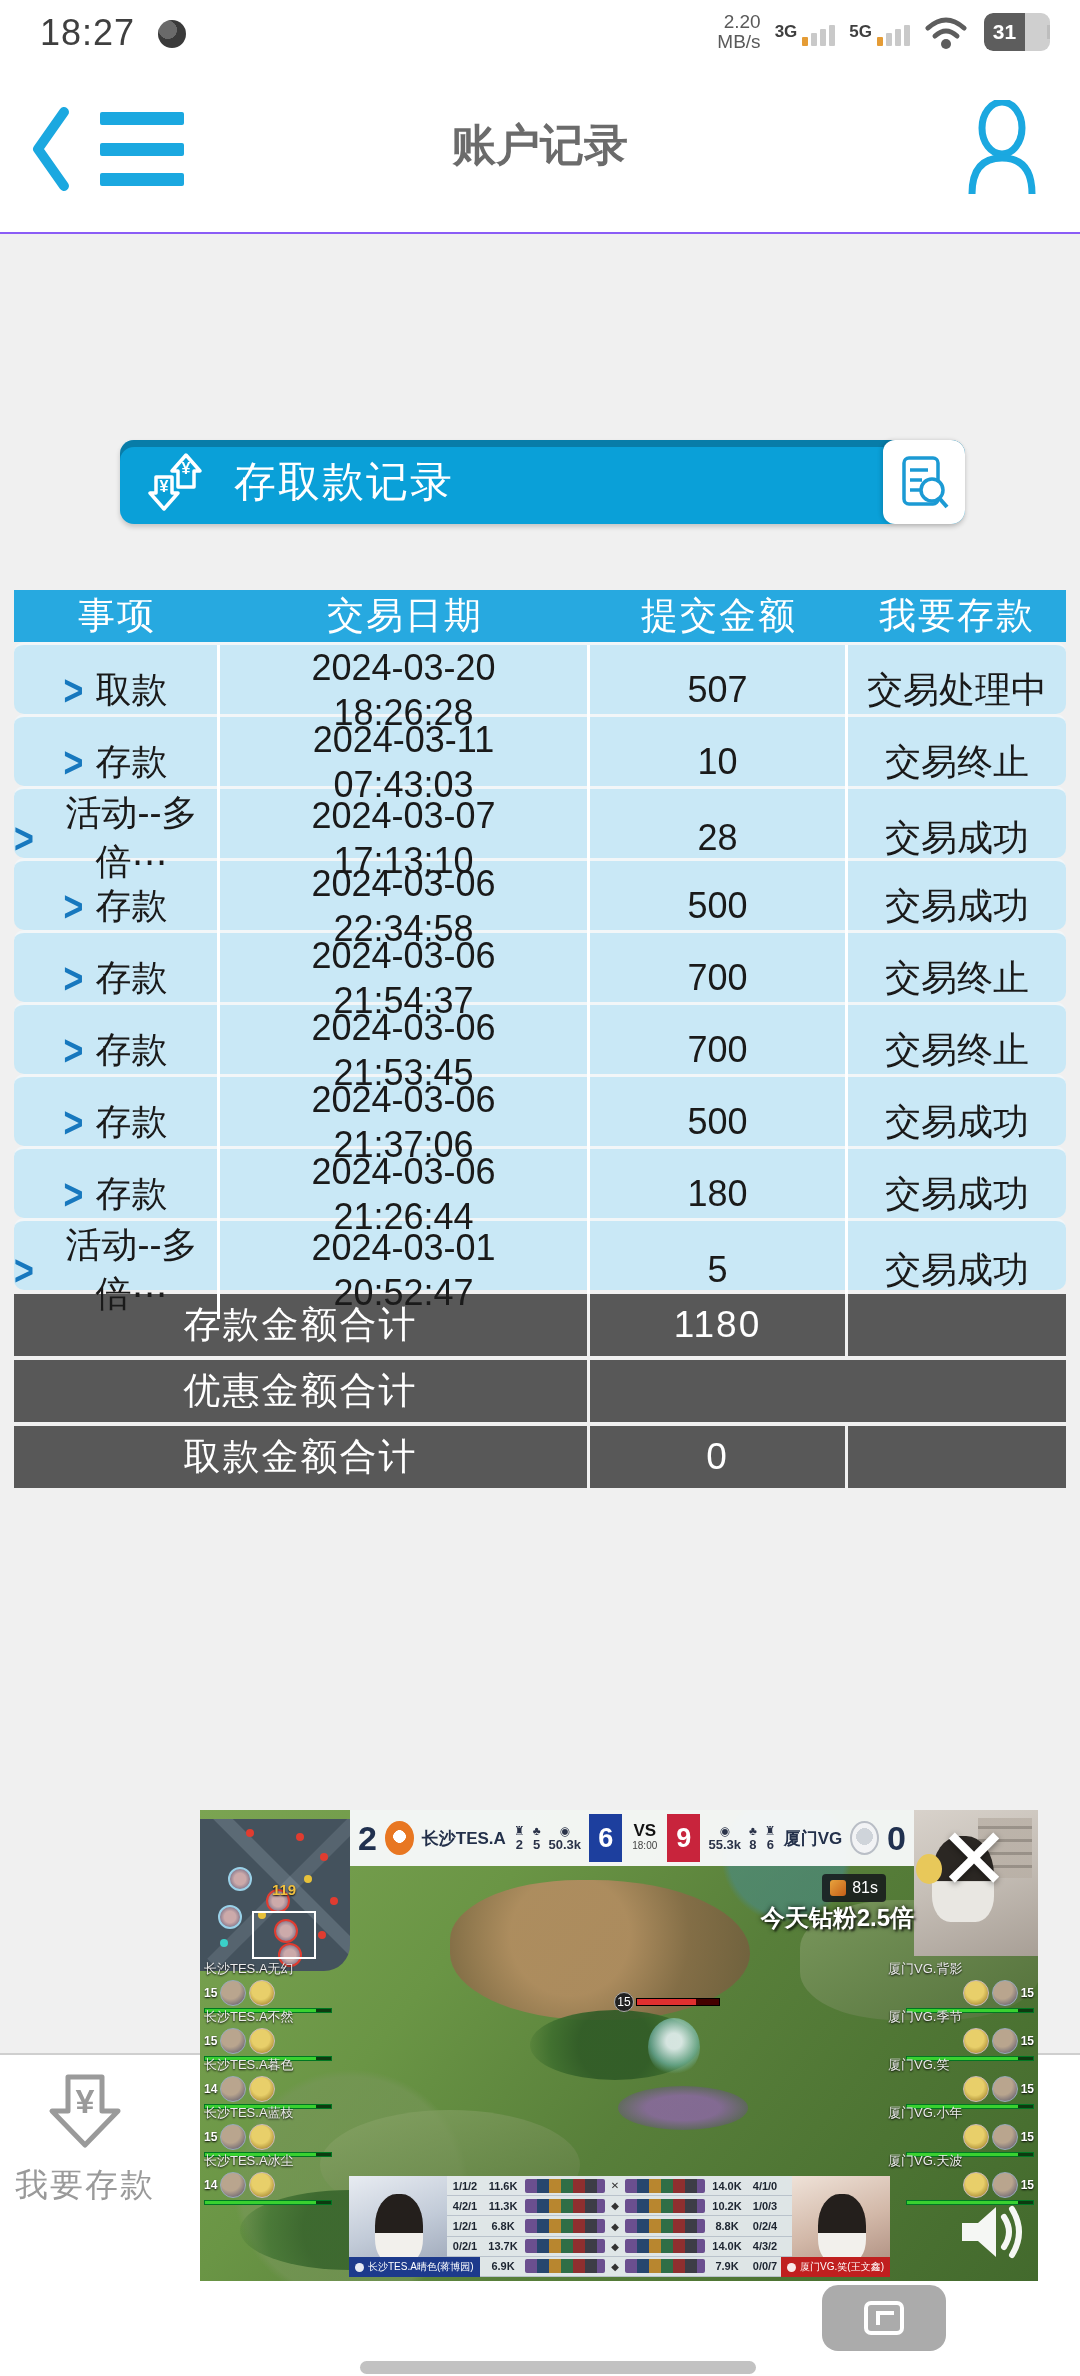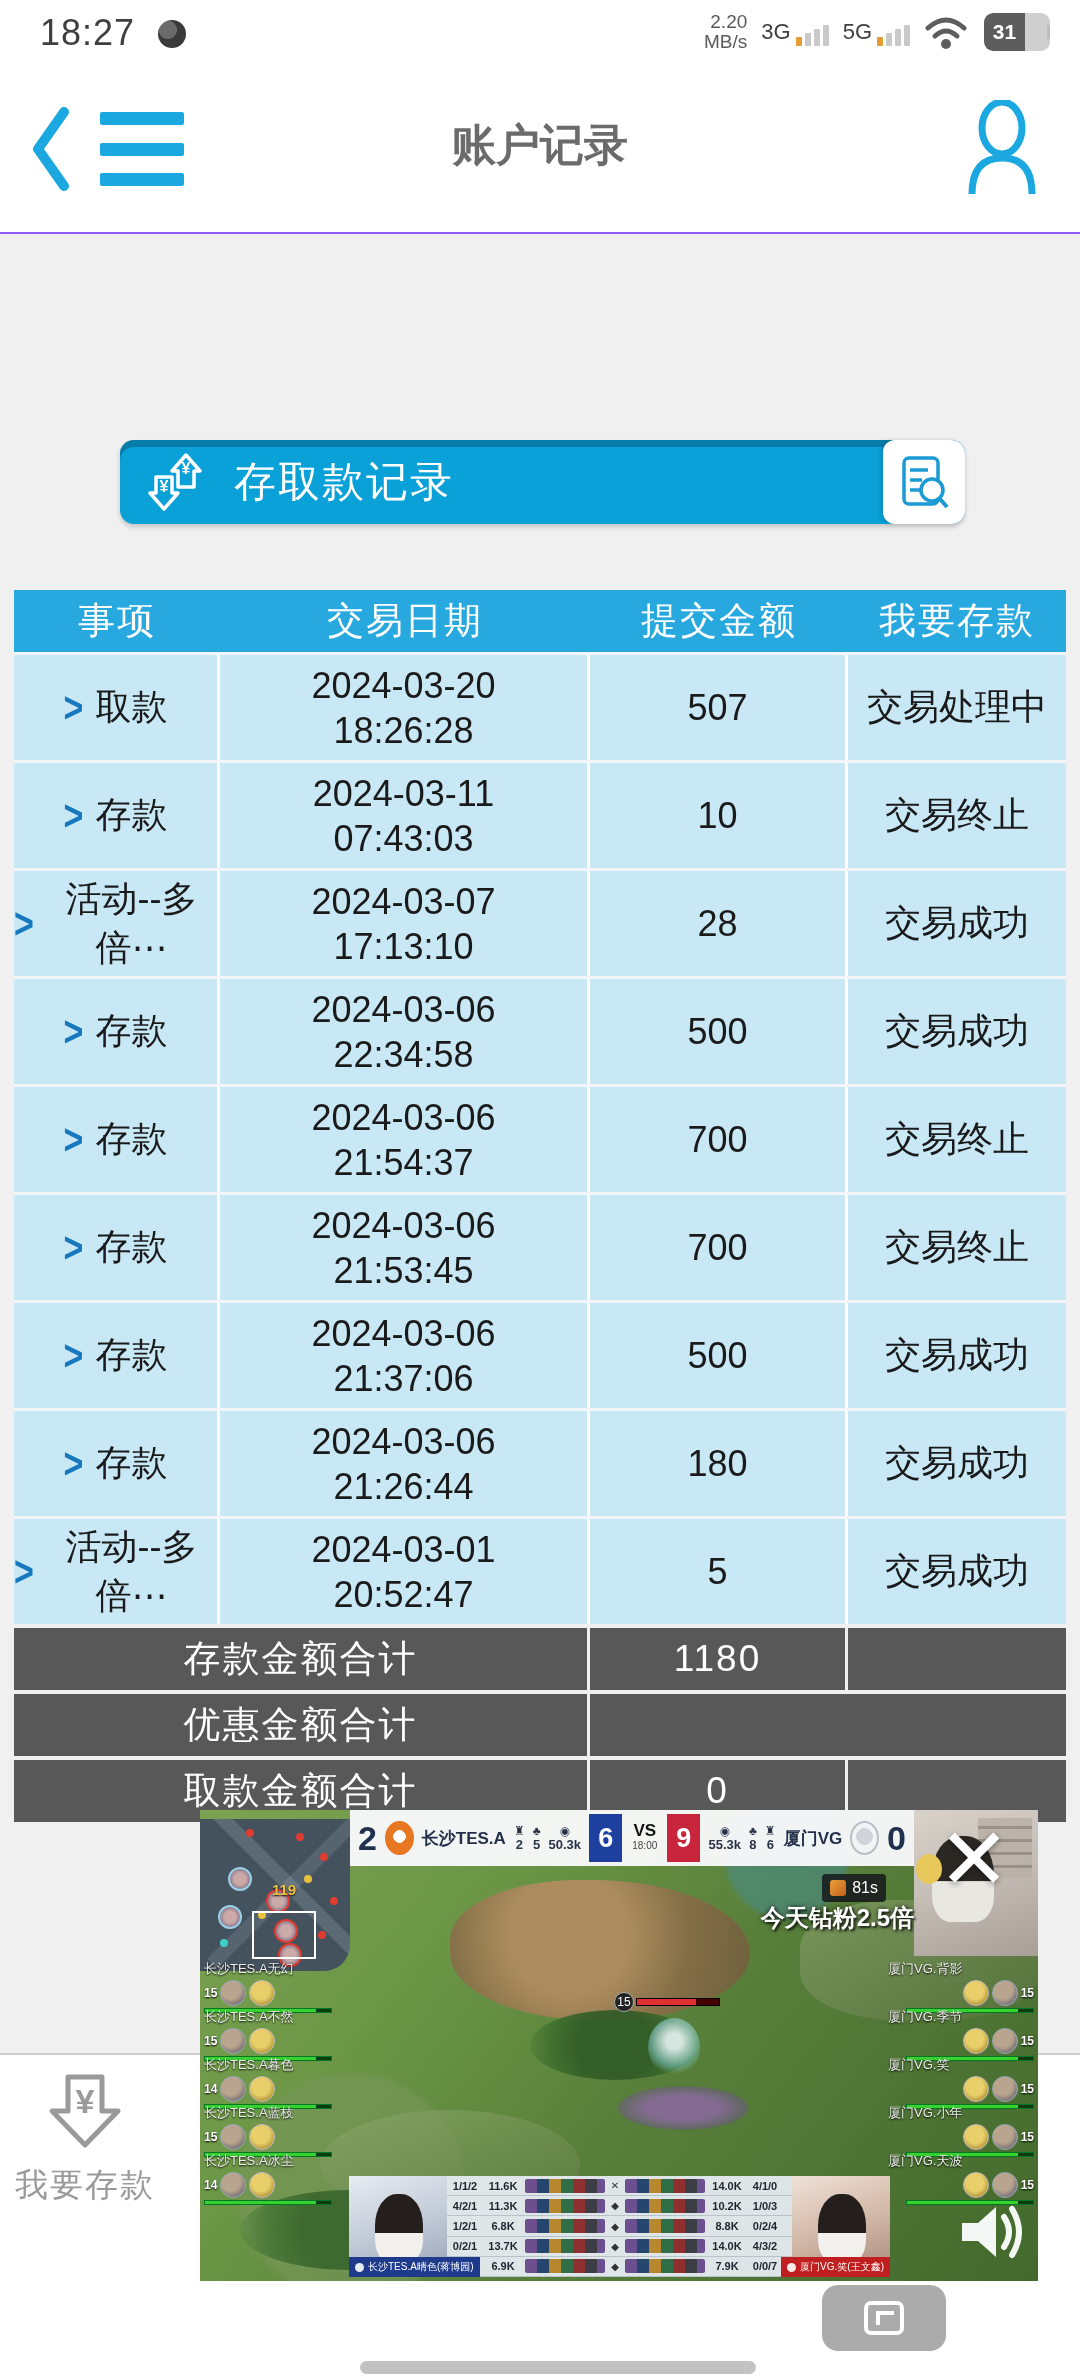--- a/index.html
+++ b/index.html
@@ -7,21 +7,21 @@
   #screen { position:relative; width:1080px; height:2376px; background:#f0f0f0; overflow:hidden; margin:0 auto; }
 
   
   .statusbar { position:absolute; top:0; left:0; width:1080px; height:64px; background:#fff; }
   .sb-time { position:absolute; left:40px; top:12px; font-size:36px; color:#3f3f3f; font-weight:500; letter-spacing:1px; }
   .sb-badge { position:absolute; left:158px; top:20px; width:28px; height:28px; border-radius:50%;
               background:radial-gradient(circle at 35% 35%, #6a6a6a 0 35%, #3a3a3a 36% 100%); }
   .sb-right { position:absolute; right:30px; top:8px; height:48px; display:flex; align-items:center; gap:14px; }
   .sb-speed { display:flex; flex-direction:column; align-items:flex-end; line-height:20px; color:#5a5a5a; font-size:19px; }
   .sb-net { display:flex; align-items:flex-end; gap:5px; }
-  .sb-net-label { font-size:22px; font-weight:normal; color:#3f3f3f; line-height:44px; }
+  .sb-net-label { font-size:17px; font-weight:bold; color:#3f3f3f; line-height:44px; }
   .bars { display:flex; align-items:flex-end; gap:3px; padding-bottom:8px; }
   .bars i { display:block; width:6px; background:#c9c9c9; border-radius:1px; }
   .bars i:nth-child(1){ height:9px;  background:#e59c35; }
   .bars i:nth-child(2){ height:13px; }
   .bars i:nth-child(3){ height:17px; }
   .bars i:nth-child(4){ height:21px; }
   .battery { position:relative; width:66px; height:38px; border-radius:9px; background:#cfcfcf; overflow:hidden; }
   .battery .fill { position:absolute; left:0; top:0; bottom:0; width:62%; background:#5d5d5d; border-radius:9px 0 0 9px;
                    color:#fff; font-size:21px; font-weight:bold; display:flex; align-items:center; justify-content:center; }
   .battery .nub { position:absolute; right:-1px; top:12px; width:4px; height:14px; background:#bdbdbd; }
@@ -37,23 +37,23 @@
   
   .banner { position:absolute; left:120px; top:440px; width:845px; height:84px; background:var(--banner-blue,#0aa0d8);
             border-radius:14px; box-shadow: inset 0 7px 0 rgba(6,80,110,.45), 0 3px 5px rgba(0,0,0,.18); display:flex; align-items:center; }
   .banner-icon { margin-left:26px; width:66px; height:70px; }
   .banner-title { margin-left:22px; color:#fff; font-size:42px; letter-spacing:2px; }
   .banner-search { position:absolute; right:0; top:0; width:82px; height:84px; background:#fff; border-radius:12px 14px 14px 12px;
                    box-shadow:-2px 0 4px rgba(0,0,0,.15); display:flex; align-items:center; justify-content:center; }
 
   
   .table { position:absolute; left:14px; top:590px; width:1052px; }
-  .thead { display:grid; grid-template-columns:206px 370px 258px 218px; background:var(--table-header-blue,#27a9e0); height:62px; }
+  .thead { display:grid; grid-template-columns:206px 370px 258px 218px; background:var(--table-header-blue,#27a9e0); height:52px; }
   .thead .hc { display:flex; align-items:center; justify-content:center; color:#fff; font-size:37px; font-weight:500; letter-spacing:2px; }
-  .trow { display:grid; grid-template-columns:206px 370px 258px 218px; background:var(--row-bg,#c9e8f6); height:108px; border-top:3px solid #f2f6f8; }
+  .trow { display:grid; grid-template-columns:206px 370px 258px 218px; background:var(--row-bg,#c9e8f6); height:72px; border-top:3px solid #f2f6f8;border-radius:10px; }
   .trow .c { display:flex; align-items:center; justify-content:center; border-right:3px solid #fff; font-size:36px; color:#1a1a1a; text-align:center; }
   .trow .c:last-child { border-right:none; }
   .c1 { gap:12px; font-size:34px; }
   .chev { color:var(--chevron-blue,#1778be); font-weight:bold; font-size:34px; transform:scaleY(1.25); }
   .chev::before { content:">"; }
   .c2 { flex-direction:column; line-height:45px; }
   .st-pending { color:#1a1a1a; }
   .st-error   { color:var(--status-error,#e8495a); }
   .st-success { color:var(--status-success,#00a283); }
   .srow { display:grid; grid-template-columns:576px 258px 218px; background:var(--summary-bg,#585858); height:66px; border-top:4px solid #f0f0f0; }

